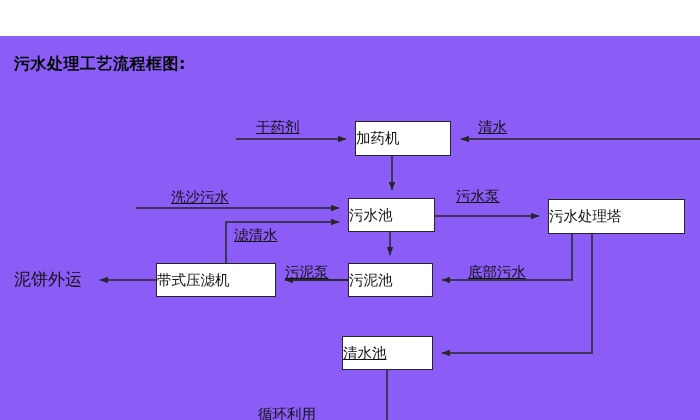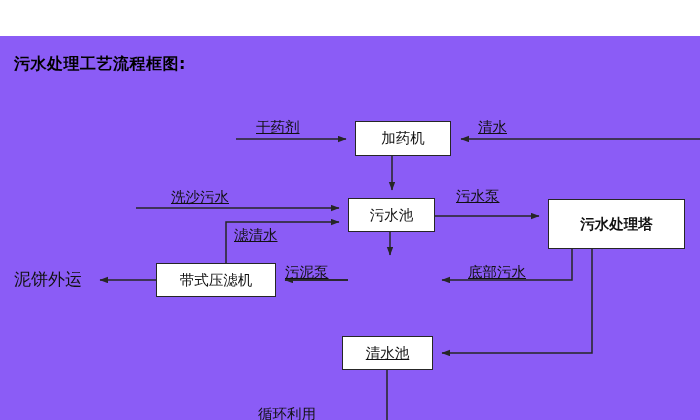--- a/index.html
+++ b/index.html
@@ -26,21 +26,21 @@
     letter-spacing: 0.5px;
     white-space: nowrap;
   }
   .node {
     position: absolute;
     box-sizing: border-box;
     border: 1.4px solid #262626;
     background: #ffffff;
     display: flex;
     align-items: center;
-    justify-content: center;
+    justify-content: flex-start;
     color: #111111;
     font-size: 14.5px;
     white-space: nowrap;
     z-index: 3;
   }
   .edge-label {
     position: absolute;
     font-size: 14.5px;
     color: #111111;
     white-space: nowrap;
@@ -107,28 +107,31 @@
   </svg>
 
   <div class="node" style="left:355px;top:85px;width:96px;height:35px;">
     <span>加药机</span>
   </div>
 
   <div class="node" style="left:348px;top:162px;width:87px;height:34px;">
     <span>污水池</span>
   </div>
 
-  <div class="node" style="left:548px;top:163px;width:137px;height:50px;font-weight:bold;">
+  <div class="node" style="left:548px;top:163px;width:137px;height:35px;">
     <span>污水处理塔</span>
   </div>
 
   <div class="node" style="left:156px;top:227px;width:120px;height:34px;">
     <span>带式压滤机</span>
   </div>
 
+  <div class="node" style="left:348px;top:227px;width:85px;height:34px;">
+    <span>污泥池</span>
+  </div>
 
   <div class="node" style="left:342px;top:300px;width:91px;height:34px;text-decoration:underline;">
     <span>清水池</span>
   </div>
 
   <div class="edge-label" style="left:256px;top:82px;">干药剂</div>
 
   <div class="edge-label" style="left:478px;top:82px;">清水</div>
 
   <div class="edge-label" style="left:171px;top:152px;">洗沙污水</div>

